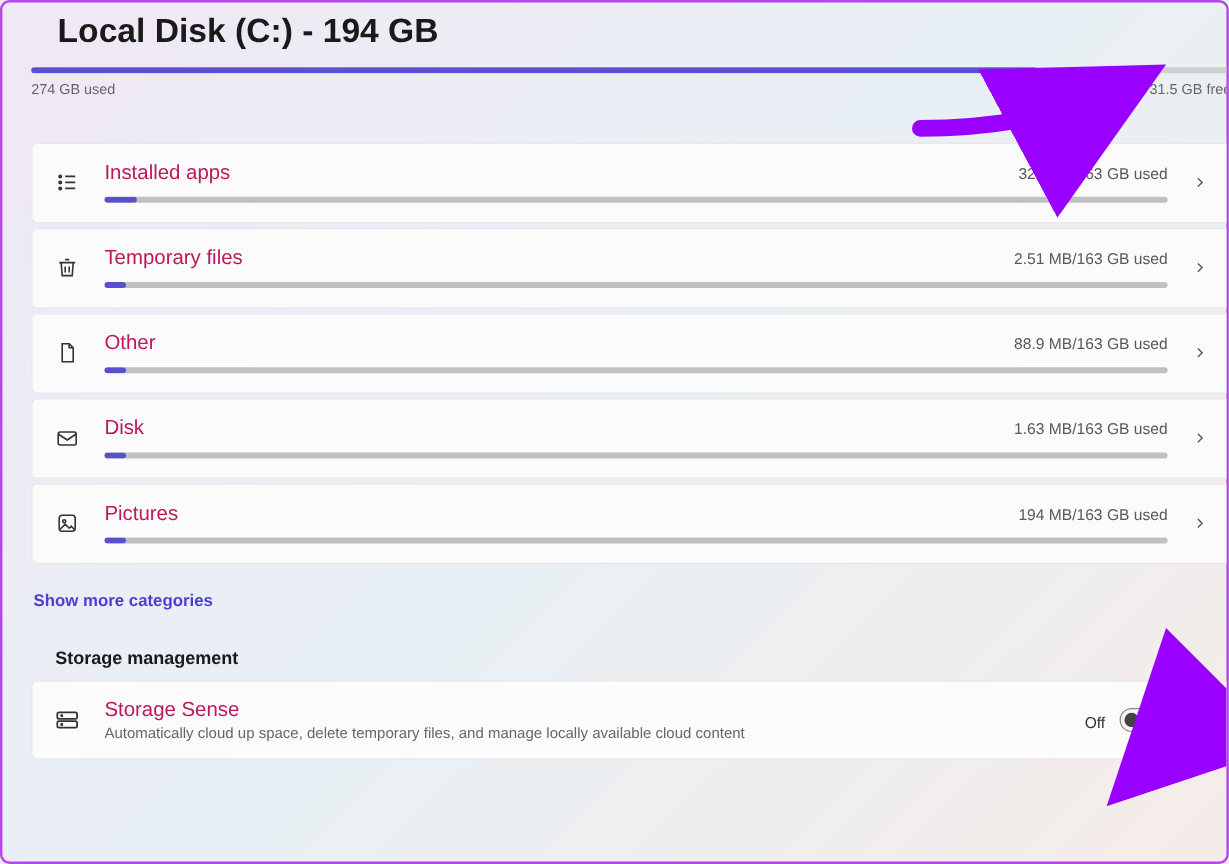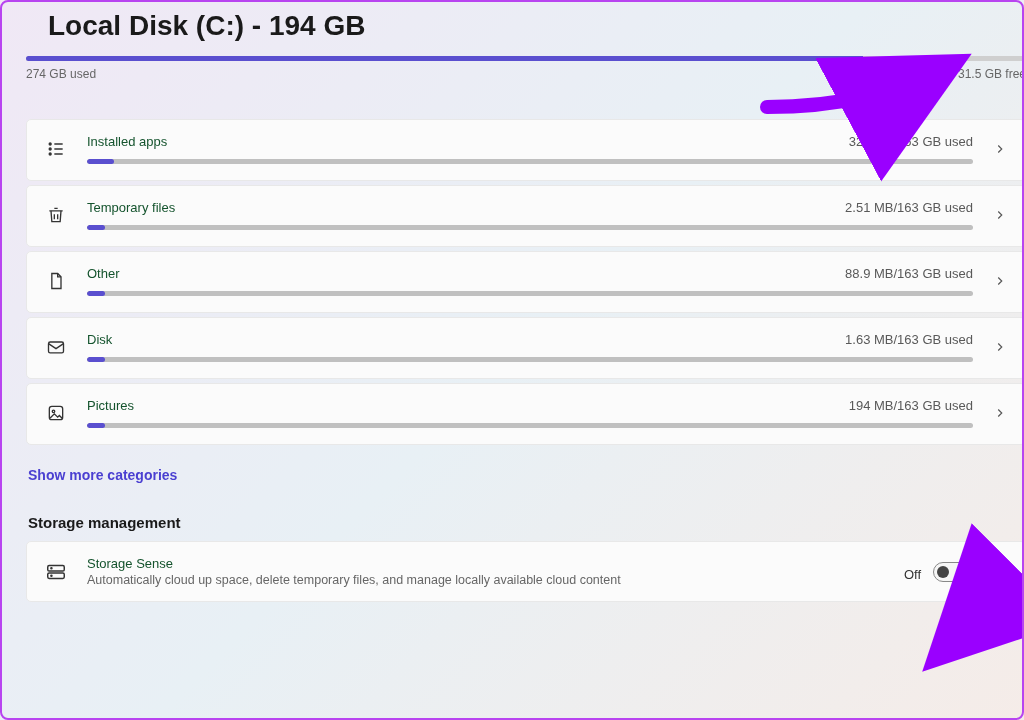--- a/index.html
+++ b/index.html
@@ -74,22 +74,22 @@
   .card-body {
     flex: 1;
     min-width: 0;
   }
   .card-top {
     display: flex;
     justify-content: space-between;
     align-items: baseline;
   }
   .card-name {
-    font-size: 13px;
-    color: #14532d;
+    font-size: 17px;
+    color: #be185d;
   }
   .card-size {
     font-size: 13px;
     color: #595959;
   }
   .card-desc {
     font-size: 12.5px;
     color: #666;
     margin-top: 2px;
   }
@@ -120,21 +120,21 @@
     font-size: 14px;
     margin: 22px 0 0 2px;
     cursor: pointer;
     display: inline-block;
     font-weight: bold;
   }
   .section-heading {
     font-size: 15px;
     font-weight: 600;
     color: #1a1a1a;
-    margin: 30px 0 10px 2px;
+    margin: 30px 0 10px 20px;
   }
   .toggle-wrap {
     display: flex;
     align-items: flex-end;
     gap: 12px;
   }
   .toggle-label {
     font-size: 13px;
     color: #333;
   }

